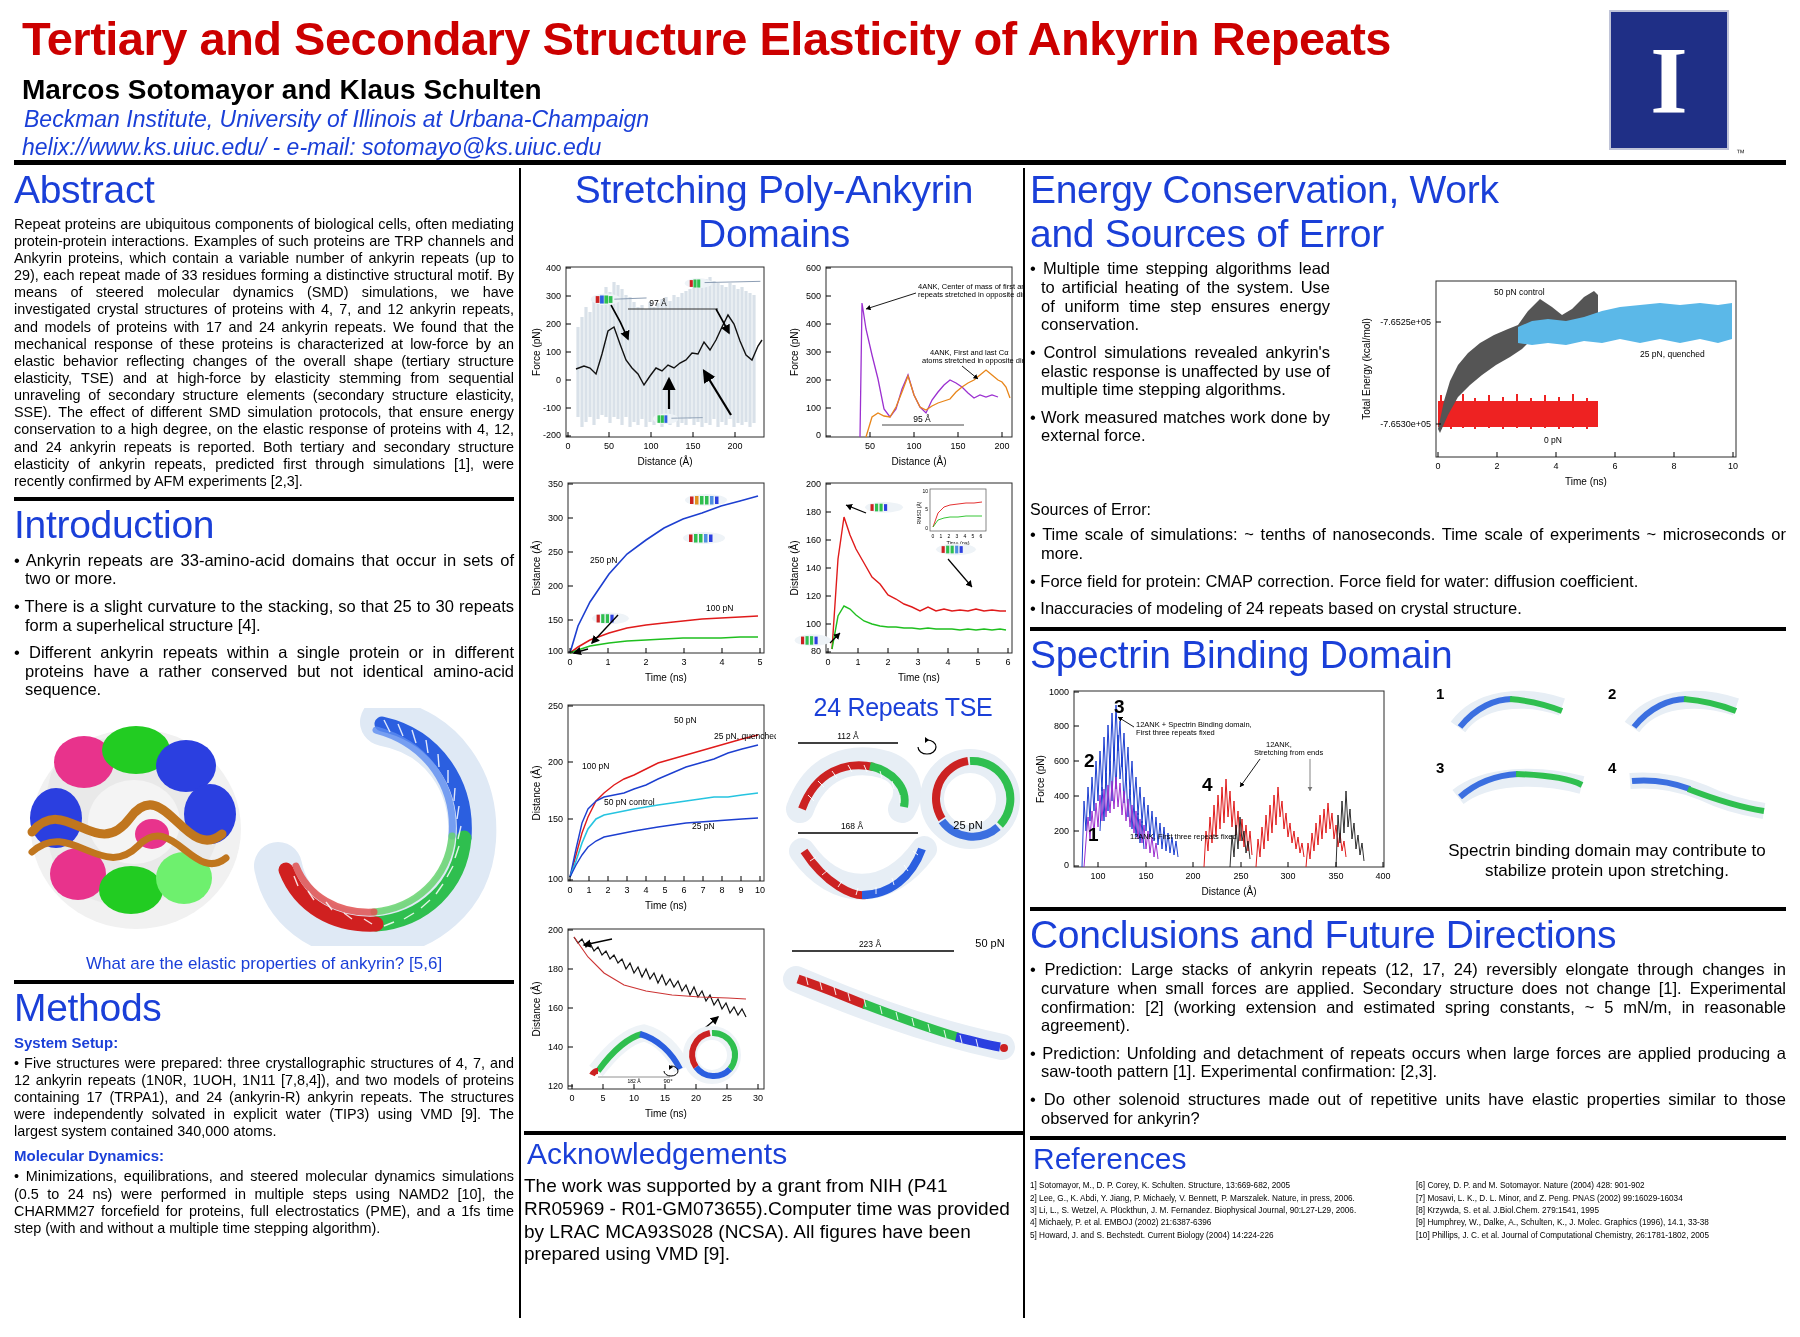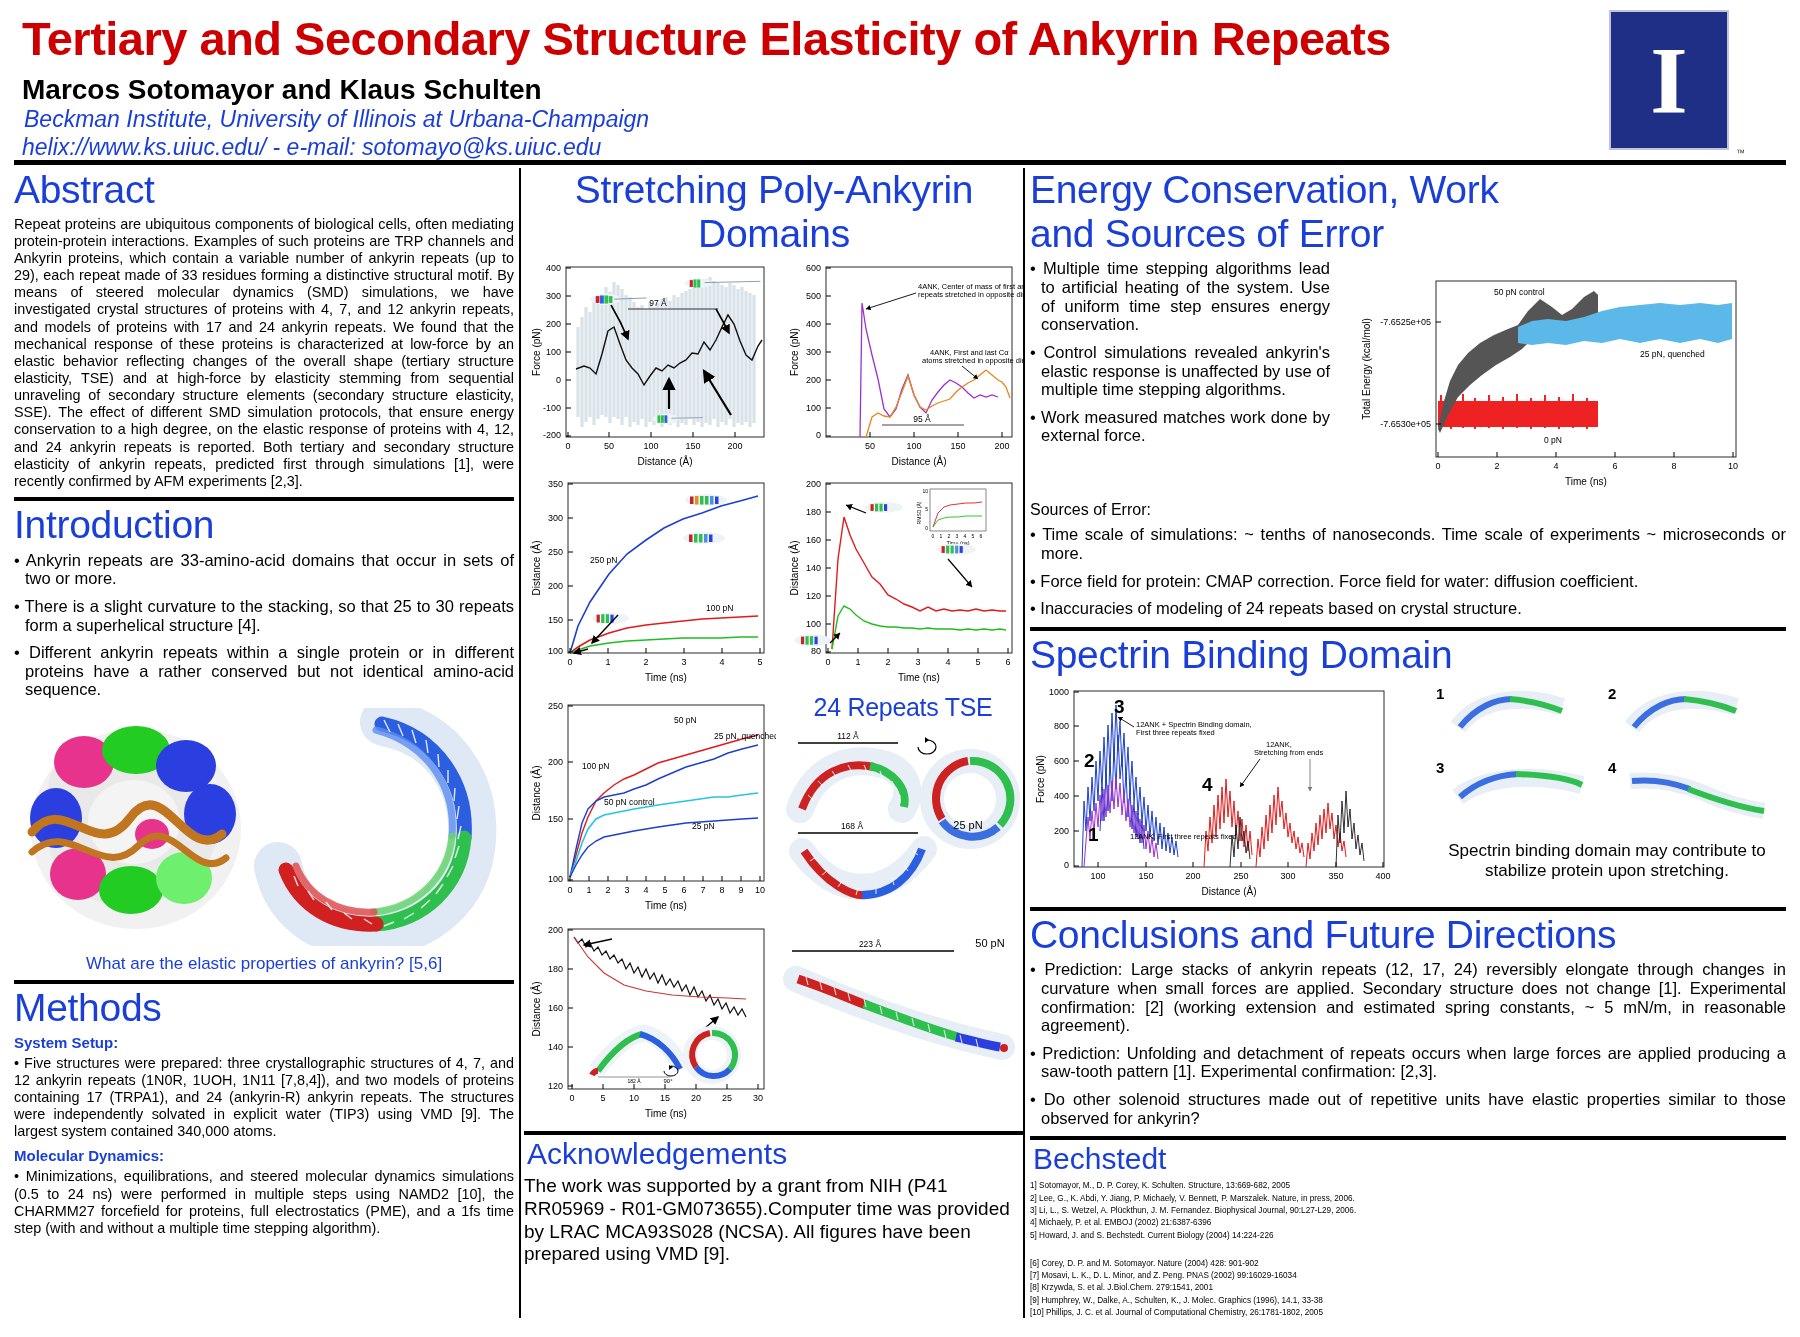--- a/index.html
+++ b/index.html
@@ -77,21 +77,21 @@
   
   #col2 h2.sec { text-align:center; }
 
   
   .c3row { display:flex; gap:14px; }
   .c3text { width:300px; }
   .c3fig { flex:1; }
 
   .ack-title, .ref-title { color:#1a3fd8; font-size:30px; margin:0 0 4px 3px; font-weight:normal;}
   .ack-body { font-size:19px; line-height:1.19; }
-  .reflist { display:flex; gap:16px; font-size:8.2px; line-height:1.5;flex-direction:column; }
+  .reflist { display:flex; gap:16px; font-size:8.2px; line-height:1.5; }
   .reflist div { flex:1; }
 
   .annot { font-size:7.5px; fill:#000; }
   .annot2 { font-size:8.5px; fill:#000; }
   .bignum { font-size:19px; font-weight:bold; fill:#000; }
   .structlbl { font-size:15px; font-weight:bold; }
   svg text { font-family:"Liberation Sans", sans-serif; }
 </style>
 </head>
 <body>
@@ -913,33 +913,33 @@
 
   <div class="sec-rule" style="margin-top:6px;"></div>
   <h2 class="sec">Conclusions and Future Directions</h2>
   <ul class="bullets">
     <li>• Prediction: Large stacks of ankyrin repeats (12, 17, 24) reversibly elongate through changes in curvature when small forces are applied. Secondary structure does not change [1]. Experimental confirmation: [2] (working extension and estimated spring constants, ~ 5 mN/m, in reasonable agreement).</li>
     <li>• Prediction: Unfolding and detachment of repeats occurs when large forces are applied producing a saw-tooth pattern [1]. Experimental confirmation: [2,3].</li>
     <li>• Do other solenoid structures made out of repetitive units have elastic properties similar to those observed for ankyrin?</li>
   </ul>
 
   <div class="sec-rule" style="margin-top:6px;"></div>
-  <h2 class="ref-title">Bechstedt</h2>
+  <h2 class="ref-title">References</h2>
   <div class="reflist">
     <div>
       <div>1] Sotomayor, M., D. P. Corey, K. Schulten. Structure, 13:669-682, 2005</div>
       <div>2] Lee, G., K. Abdi, Y. Jiang, P. Michaely, V. Bennett, P. Marszalek. Nature, in press, 2006.</div>
       <div>3] Li, L., S. Wetzel, A. Plückthun, J. M. Fernandez. Biophysical Journal, 90:L27-L29, 2006.</div>
       <div>4] Michaely, P. et al. EMBOJ (2002) 21:6387-6396</div>
       <div>5] Howard, J. and S. Bechstedt. Current Biology (2004) 14:224-226</div>
     </div>
     <div>
       <div>[6] Corey, D. P. and M. Sotomayor. Nature (2004) 428: 901-902</div>
       <div>[7] Mosavi, L. K., D. L. Minor, and Z. Peng.  PNAS (2002) 99:16029-16034</div>
-      <div>[8] Krzywda, S. et al. J.Biol.Chem. 279:1541,  2001</div>
+      <div>[8] Krzywda, S. et al. J.Biol.Chem. 279:1541,  1995</div>
       <div>[9] Humphrey, W., Dalke, A., Schulten, K., J. Molec. Graphics (1996), 14.1, 33-38</div>
       <div>[10] Phillips, J. C. et al. Journal of Computational Chemistry, 26:1781-1802, 2005</div>
     </div>
   </div>
 </div>
 
 <div class="hrule" style="left:519px; top:168px; width:2px; height:1150px; background:#000;"></div>
 <div class="hrule" style="left:1023px; top:168px; width:2px; height:1150px; background:#000;"></div>
 
 </body></html>

